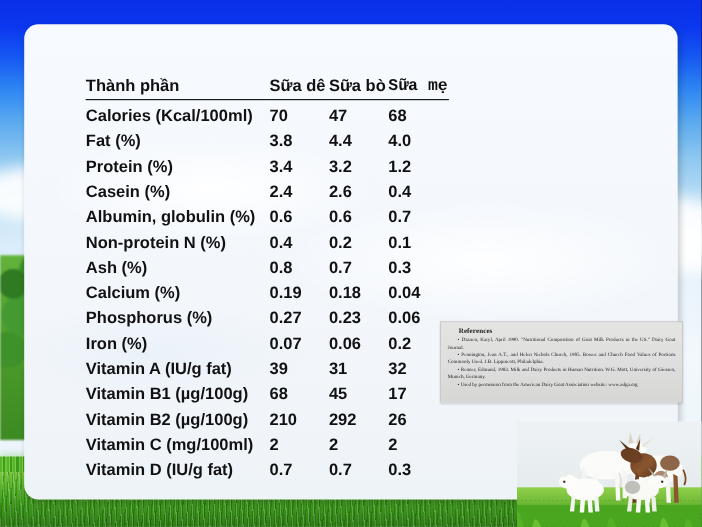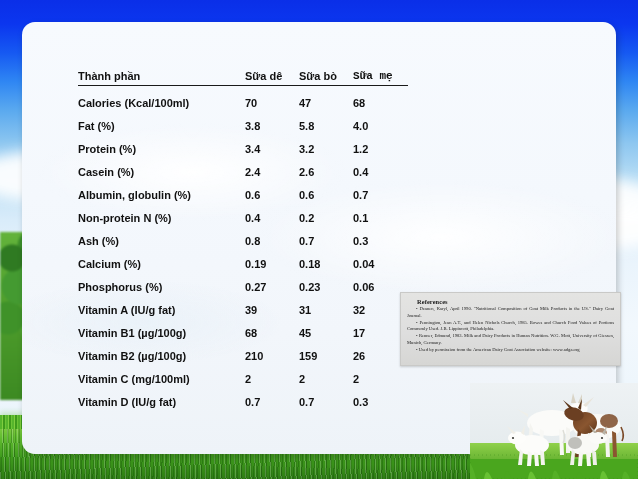--- a/index.html
+++ b/index.html
@@ -124,21 +124,21 @@
     text-shadow: 0 1px 0 rgba(255,255,255,.7);
   }
 
   
   .nutri-table {
     position: absolute;
     left: 78px; top: 70px;
     width: 330px;
     border-collapse: collapse;
     z-index: 5;
-    font-size: 11px;
+    font-size: 15px;
     font-weight: bold;
     color: #111;
   }
   .nutri-table th, .nutri-table td {
     padding: 0;
     text-align: left;
     vertical-align: bottom;
     white-space: nowrap;
   }
   .nutri-table thead th {
@@ -221,21 +221,21 @@
     <tbody>
       <tr>
         <td>Calories (Kcal/100ml)</td>
         <td>70</td>
         <td>47</td>
         <td>68</td>
       </tr>
       <tr>
         <td>Fat (%)</td>
         <td>3.8</td>
-        <td>5.8</td>
+        <td>4.4</td>
         <td>4.0</td>
       </tr>
       <tr>
         <td>Protein   (%)</td>
         <td>3.4</td>
         <td>3.2</td>
         <td>1.2</td>
       </tr>
       <tr>
         <td>Casein   (%)</td>
@@ -267,35 +267,41 @@
         <td>0.18</td>
         <td>0.04</td>
       </tr>
       <tr>
         <td>Phosphorus (%)</td>
         <td>0.27</td>
         <td>0.23</td>
         <td>0.06</td>
       </tr>
       <tr>
+        <td>Iron   (%)</td>
+        <td>0.07</td>
+        <td>0.06</td>
+        <td>0.2</td>
+      </tr>
+      <tr>
         <td>Vitamin A (IU/g fat)</td>
         <td>39</td>
         <td>31</td>
         <td>32</td>
       </tr>
       <tr>
         <td>Vitamin B1 (µg/100g)</td>
         <td>68</td>
         <td>45</td>
         <td>17</td>
       </tr>
       <tr>
         <td>Vitamin B2 (µg/100g)</td>
         <td>210</td>
-        <td>159</td>
+        <td>292</td>
         <td>26</td>
       </tr>
       <tr>
         <td>Vitamin C (mg/100ml)</td>
         <td>2</td>
         <td>2</td>
         <td>2</td>
       </tr>
       <tr>
         <td>Vitamin D (IU/g fat)</td>

